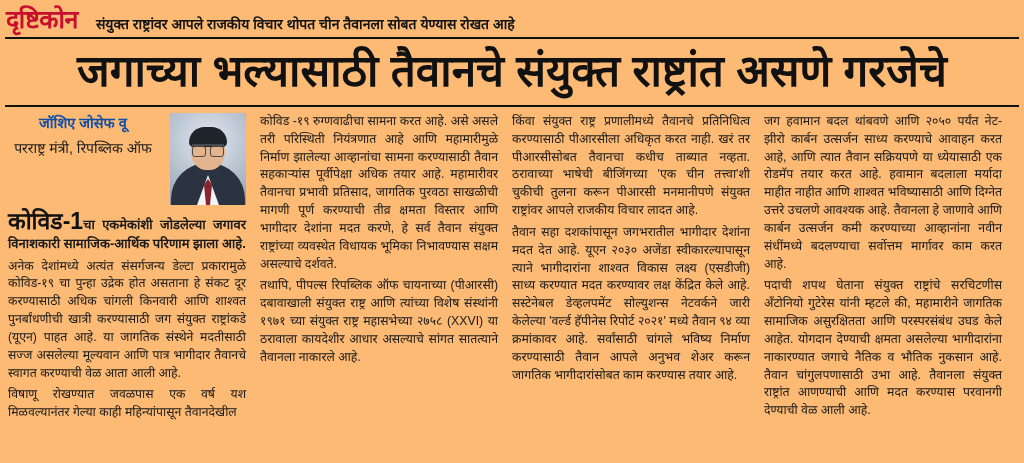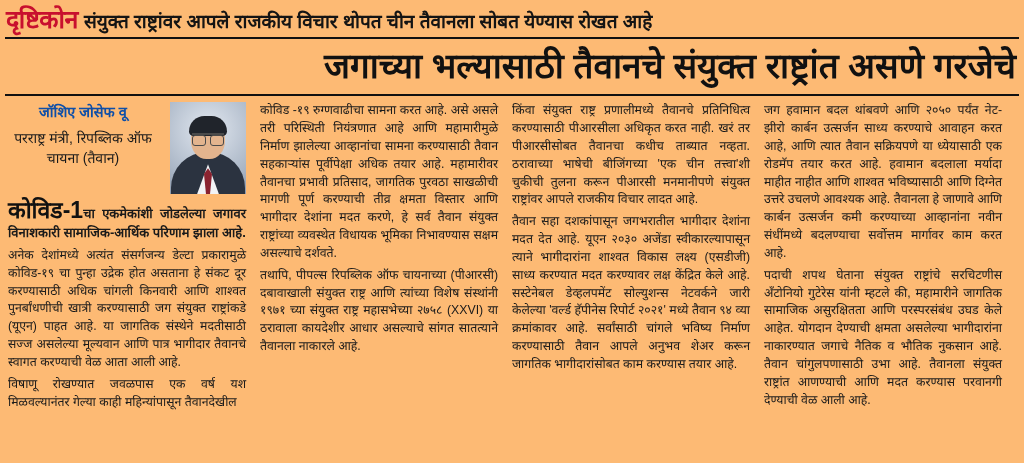--- a/index.html
+++ b/index.html
@@ -32,39 +32,39 @@
   .logo {
     font-size: 25px;
     font-weight: bold;
     color: #c8102e;
     letter-spacing: -0.5px;
     line-height: 1;
     white-space: nowrap;
     padding-bottom: 2px;
   }
   .masthead-headline {
-    font-size: 19px;
+    font-size: 14px;
     font-weight: bold;
     color: #141414;
     line-height: 1;
     white-space: nowrap;
     padding-bottom: 3px;
-    padding-left: 6px;
+    padding-left: 18px;
   }
 
   .rule {
     height: 2px;
     background: #111111;
     margin: 3px 5px 0 5px;
   }
 
   
   .banner {
-    text-align: right;
-    font-size: 35px;
+    text-align: center;
+    font-size: 44px;
     font-weight: bold;
     color: #111111;
     line-height: 1.18;
     padding: 6px 8px 6px 8px;
     white-space: nowrap;
   }
   .rule2 {
     height: 2px;
     background: #111111;
     margin: 2px 5px 6px 5px;
@@ -230,21 +230,20 @@
 
   <div class="rule2"></div>
 
   <div class="body-wrap">
 
     <div class="col">
       <div class="author-box">
         <div class="author-meta">
           <div class="author-name">जॉशिए जोसेफ वू</div>
           <div class="author-title">परराष्ट्र मंत्री, रिपब्लिक ऑफ</div>
-          <div class="author-title">चायना (तैवान)</div>
         </div>
         <div class="author-photo">
           <div class="photo-bg"></div>
           <div class="photo-body"></div>
           <div class="photo-shirt"></div>
           <div class="photo-tie"></div>
           <div class="photo-head"></div>
           <div class="photo-hair"></div>
           <div class="photo-glass"></div>
         </div>

